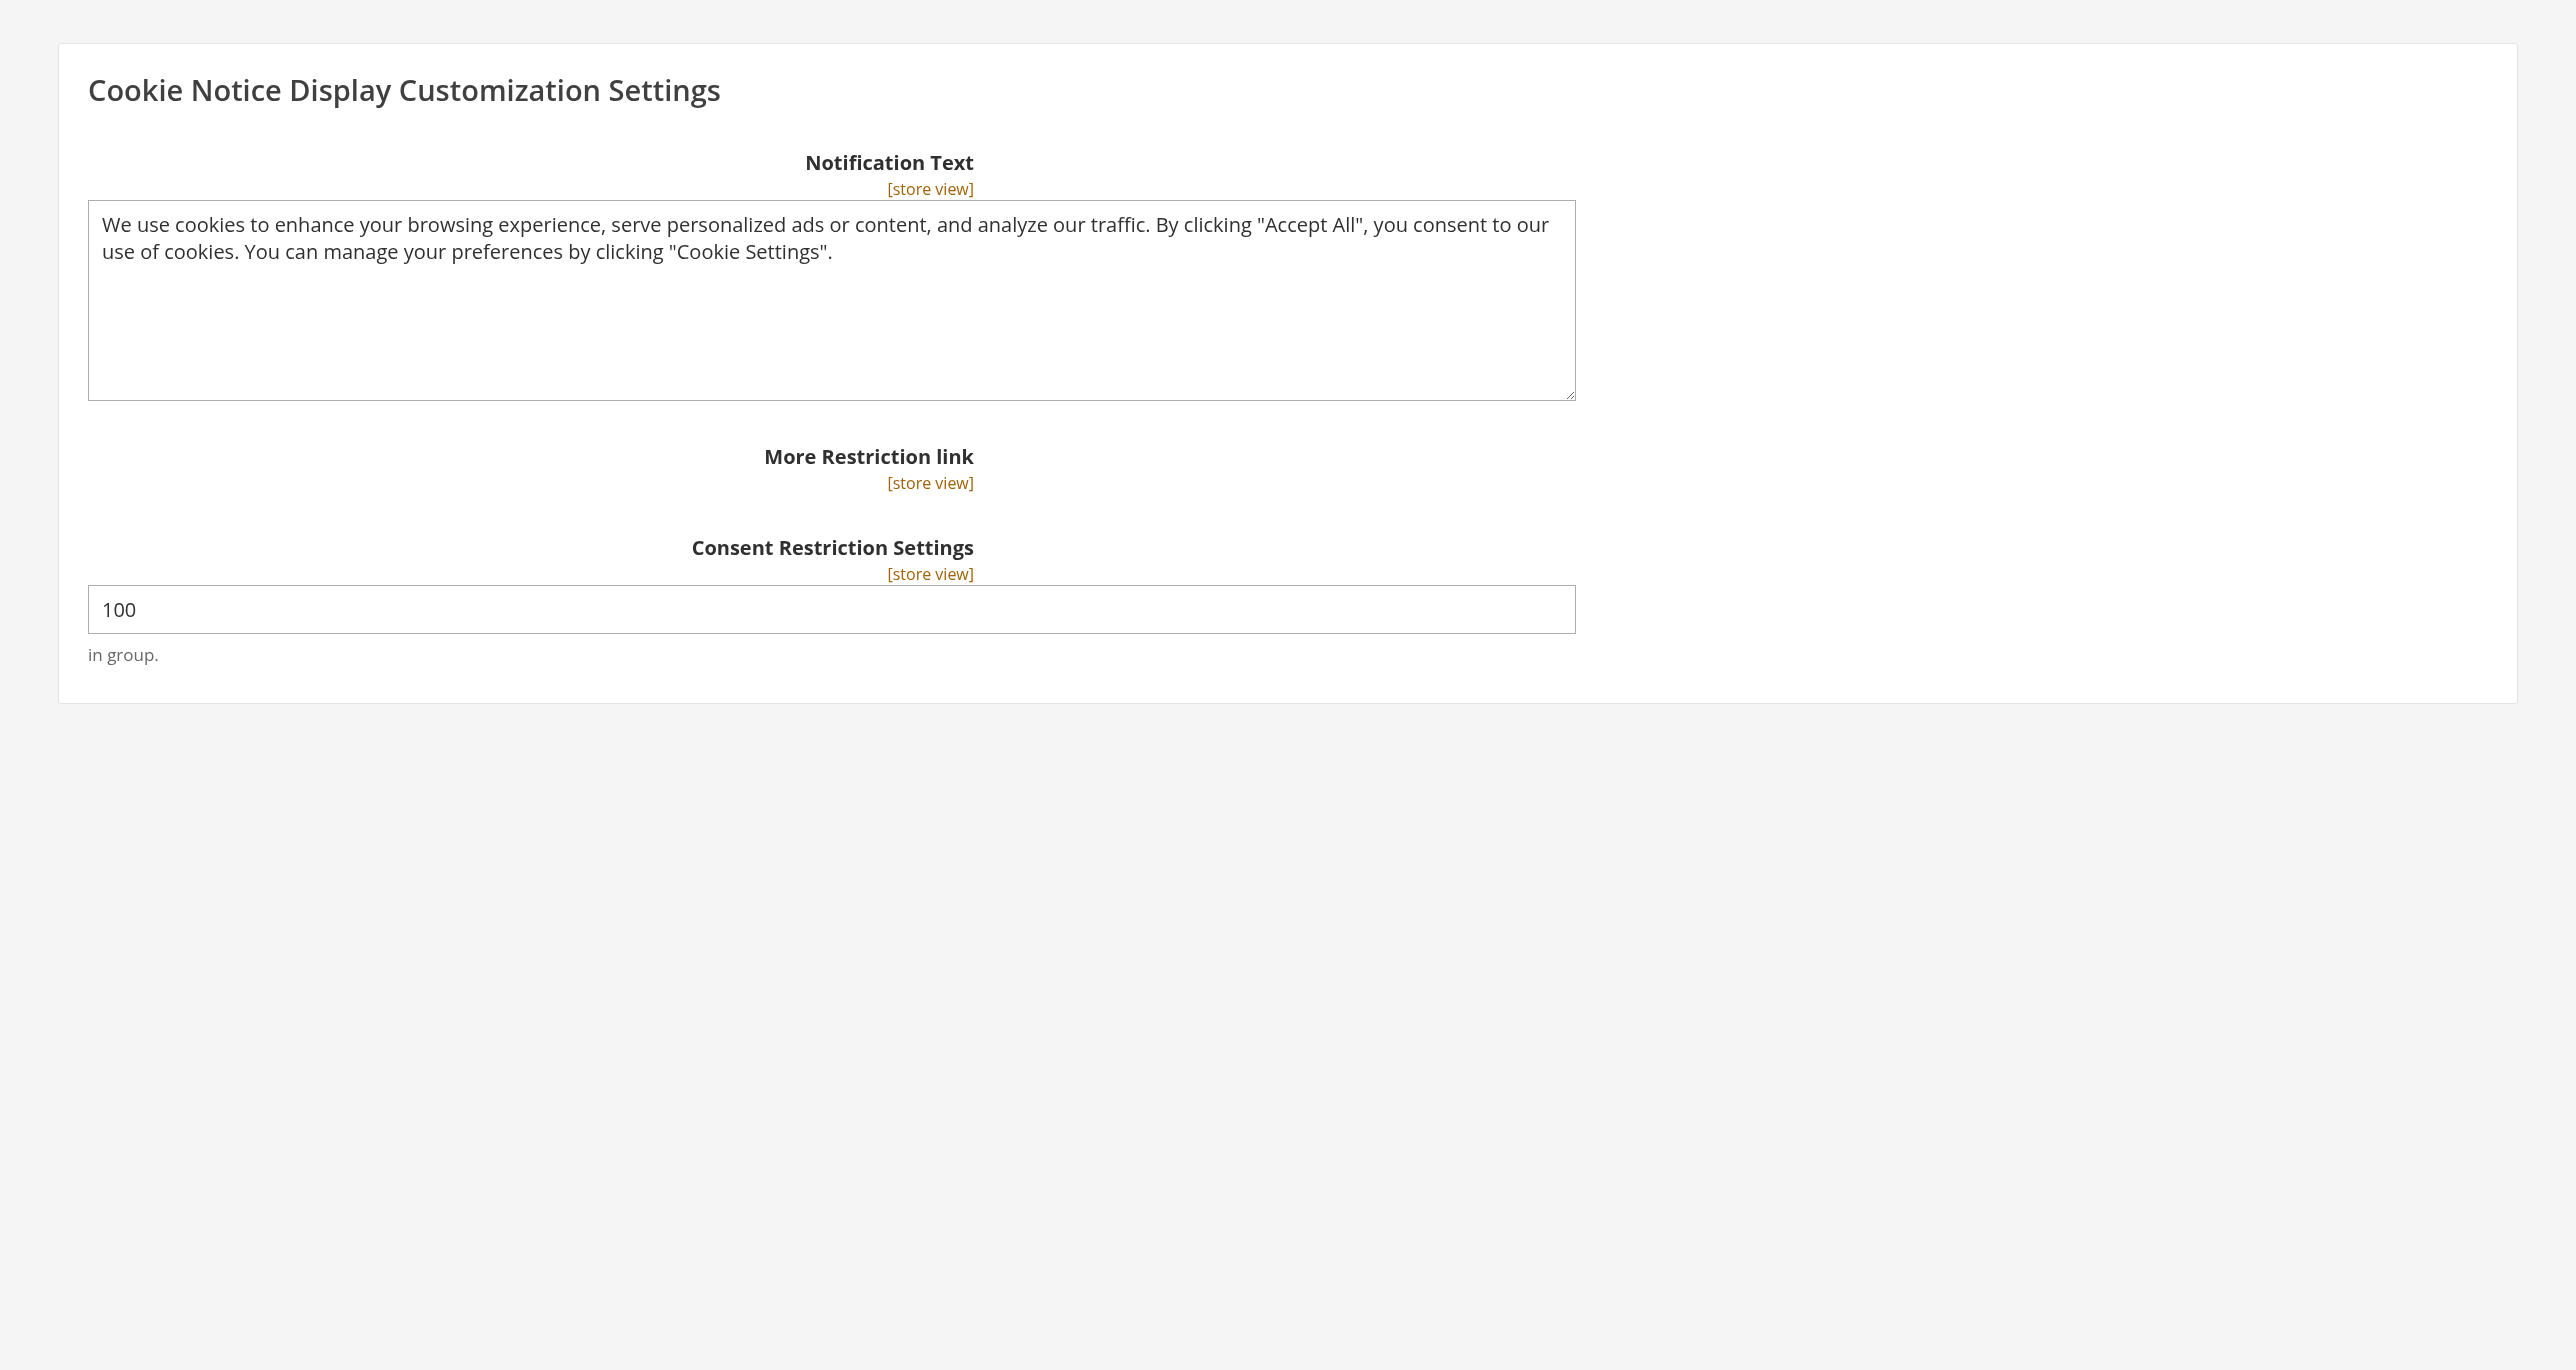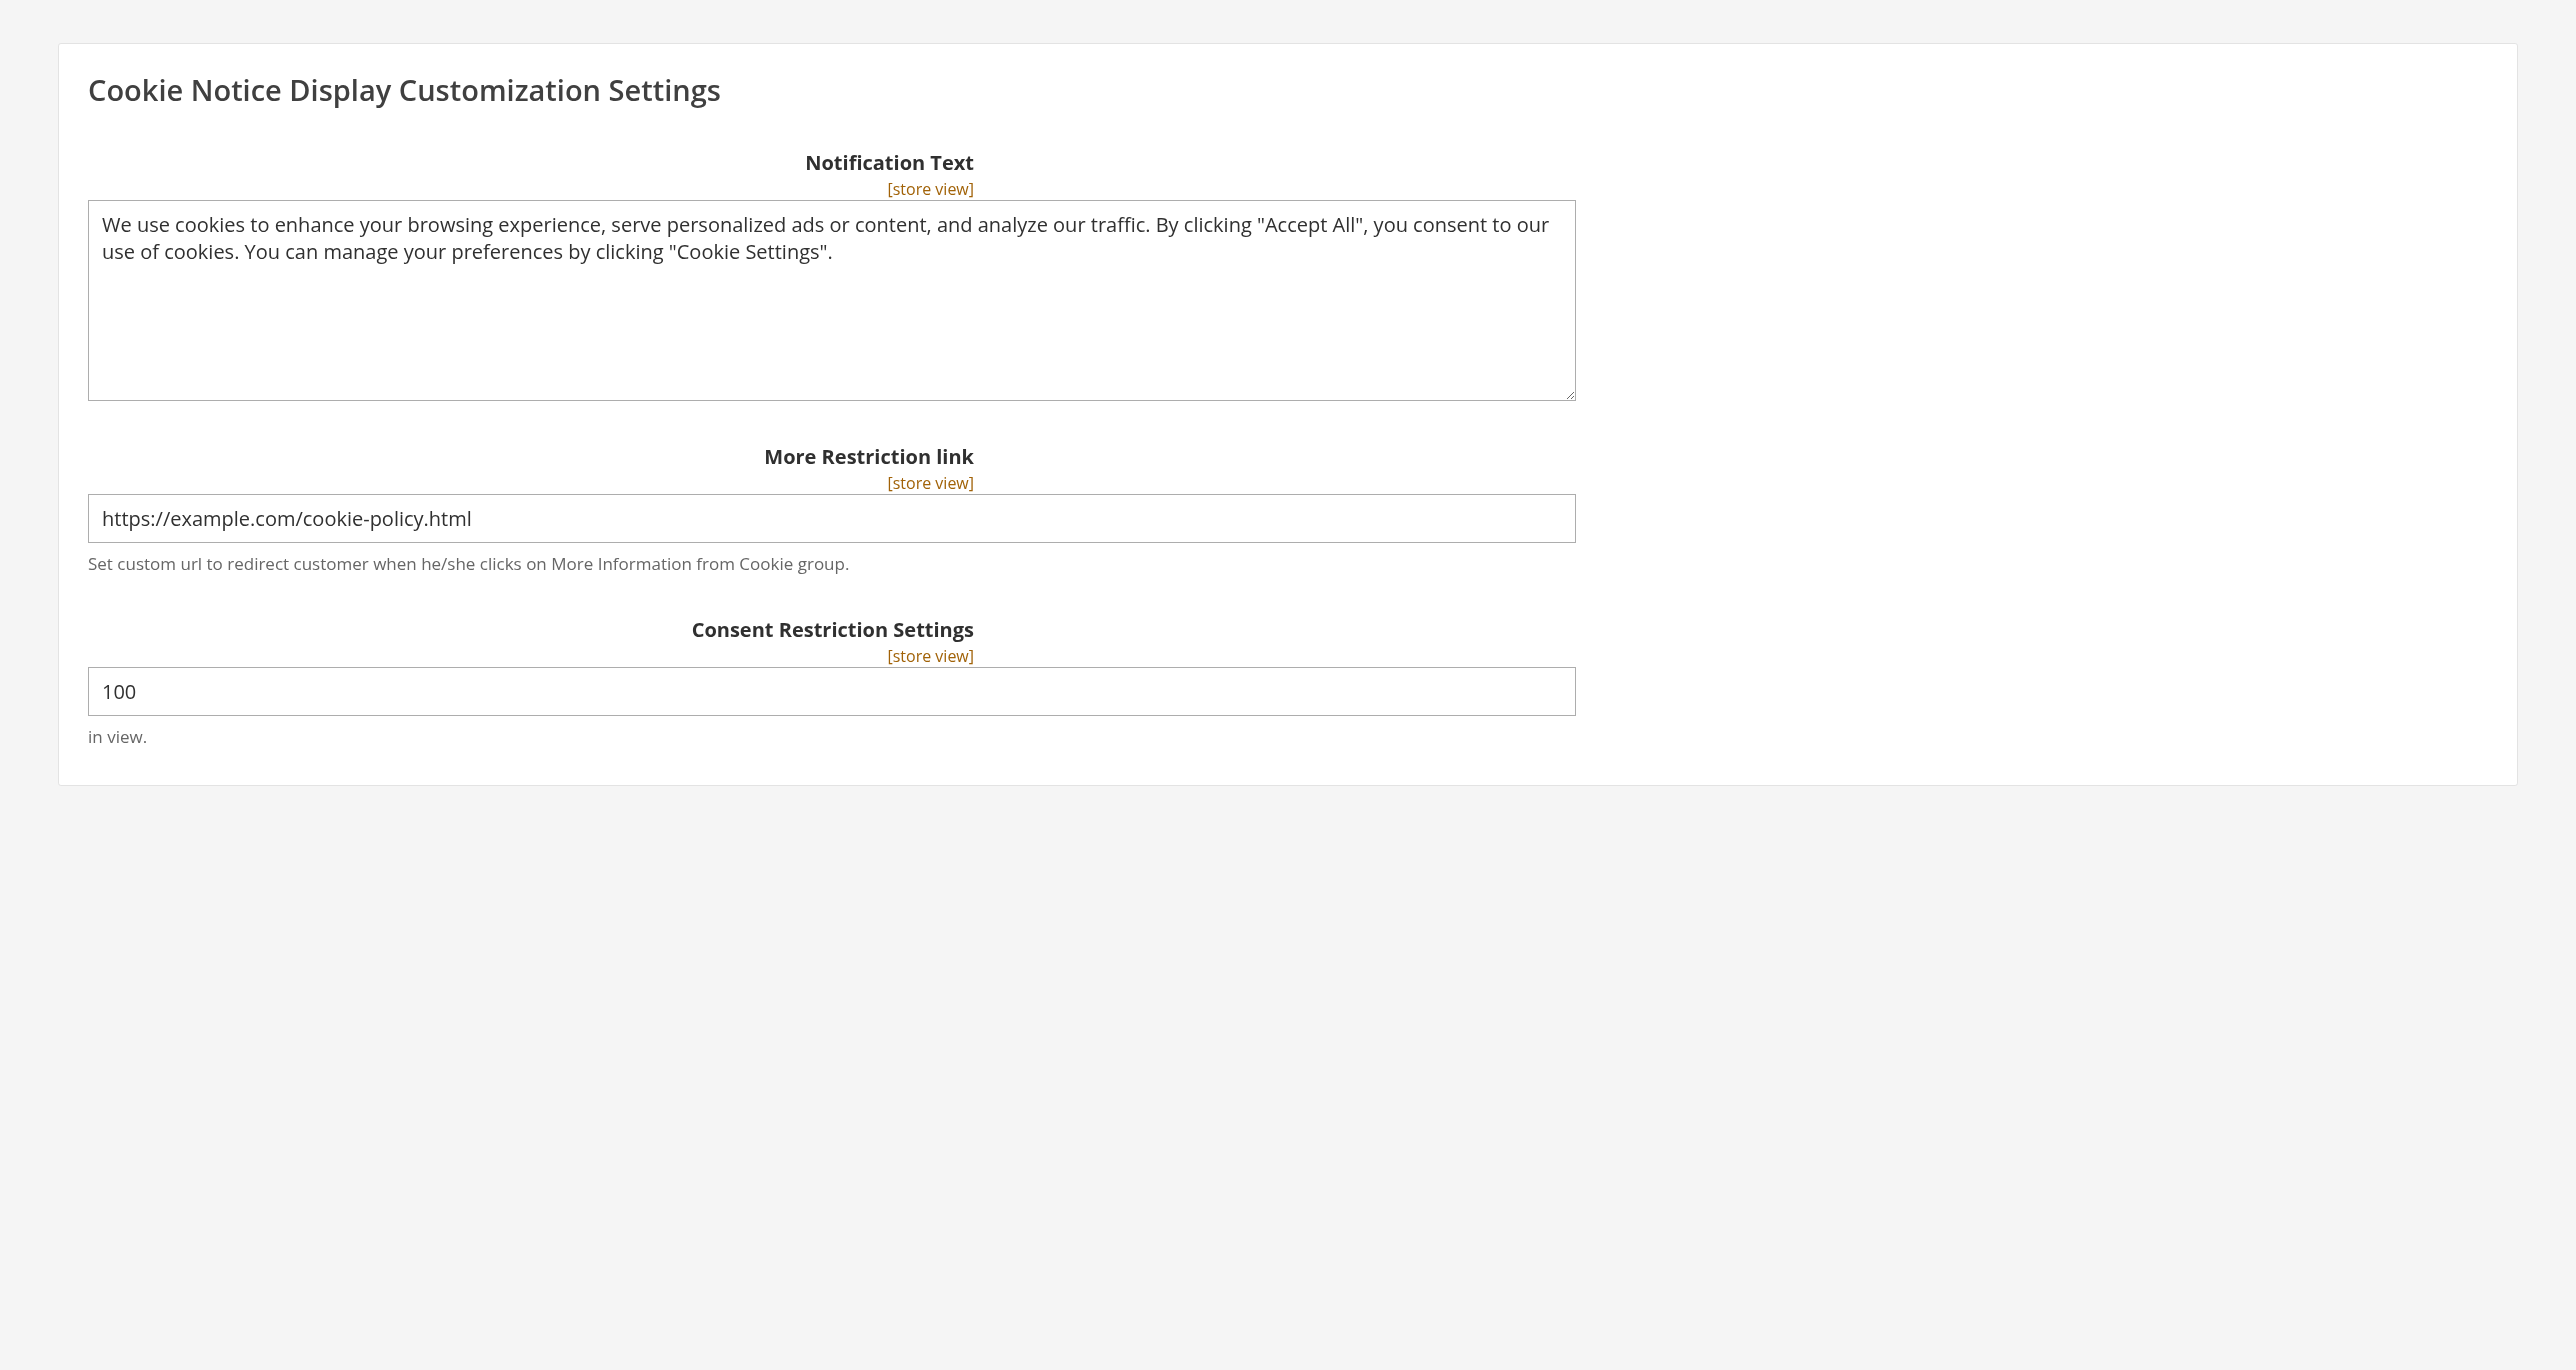--- a/index.html
+++ b/index.html
@@ -99,32 +99,28 @@
       <div class="input-col">
         <textarea class="textarea-input" style="">We use cookies to enhance your browsing experience, serve personalized ads or content, and analyze our traffic. By clicking "Accept All", you consent to our use of cookies. You can manage your preferences by clicking "Cookie Settings".</textarea>
       </div>
     </div>
 
     <div class="field-row">
       <div class="label-col">
         <span class="field-label">More Restriction link</span>
         <span class="scope">[store view]</span>
       </div>
-      <div class="input-col">
-        <input type="text" class="text-input" value="https://example.com/cookie-policy.html" style="">
-        <div class="note">Set custom url to redirect customer when he/she clicks on More Information from Cookie group.</div>
-      </div>
     </div>
 
     <div class="field-row">
       <div class="label-col">
         <span class="field-label">Consent Restriction Settings</span>
         <span class="scope">[store view]</span>
       </div>
       <div class="input-col">
         <input type="text" class="text-input" value="100" style="">
-        <div class="note">in view.</div>
+        <div class="note">in group.</div>
       </div>
     </div>
 
   </div>
 </div>
 
 
 </body></html>

